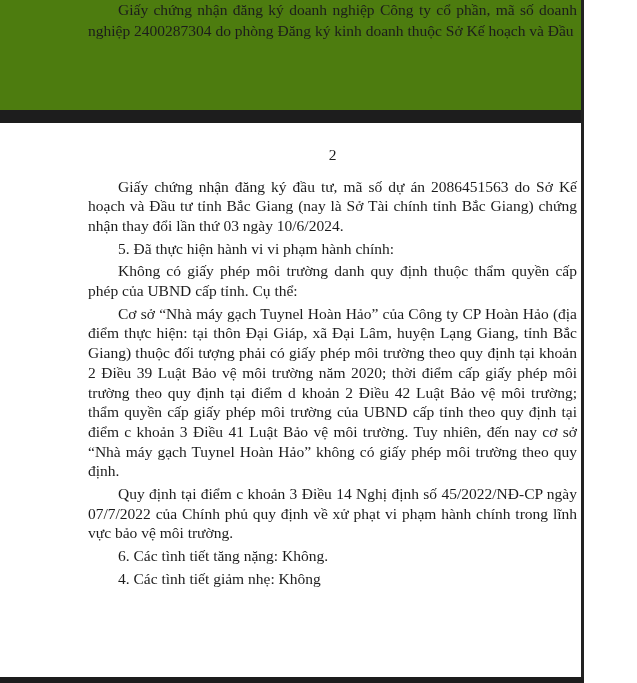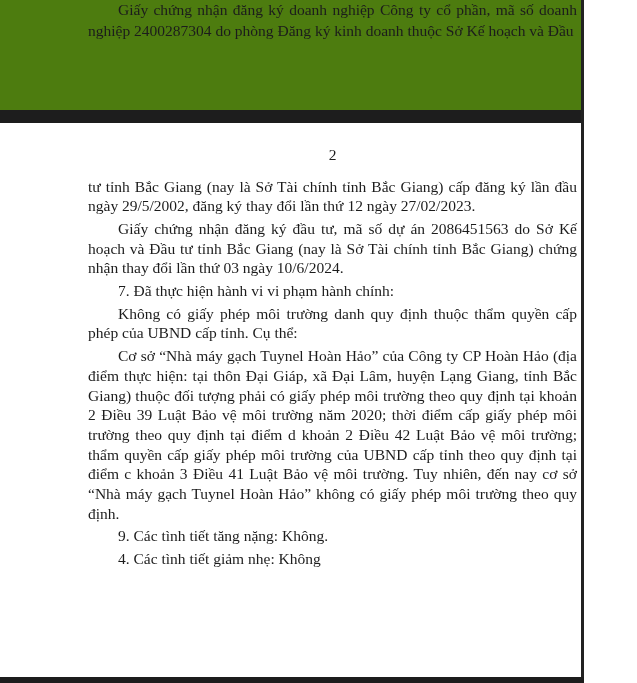--- a/index.html
+++ b/index.html
@@ -96,26 +96,26 @@
 <div class="viewport">
 
   <div class="page1-fragment">Giấy chứng nhận đăng ký doanh nghiệp Công ty cổ phần, mã số doanh nghiệp 2400287304 do phòng Đăng ký kinh doanh thuộc Sở Kế hoạch và Đầu</div>
 
   <div class="page-separator"></div>
 
   <div class="page2">
     <div class="page-number">2</div>
     <div class="page2-content">
 
-    <p>tư tỉnh Bắc Giang (nay là Sở Tài chính tỉnh Bắc Giang) cấp đăng ký lần đầu ngày 29/5/2002, đăng ký thay đổi lần thứ 12 ngày 27/02/2023.</p>
         <p class="indent">Giấy chứng nhận đăng ký đầu tư, mã số dự án 2086451563 do Sở Kế hoạch và Đầu tư tỉnh Bắc Giang (nay là Sở Tài chính tỉnh Bắc Giang) chứng nhận thay đổi lần thứ 03 ngày 10/6/2024.</p>
-        <p class="indent">7. Đã thực hiện hành vi vi phạm hành chính:</p>
+        <p class="indent">5. Đã thực hiện hành vi vi phạm hành chính:</p>
         <p class="indent">Không có giấy phép môi trường danh quy định thuộc thẩm quyền cấp phép của UBND cấp tỉnh. Cụ thể:</p>
         <p class="indent">Cơ sở “Nhà máy gạch Tuynel Hoàn Hảo” của Công ty CP Hoàn Hảo (địa điểm thực hiện: tại thôn Đại Giáp, xã Đại Lâm, huyện Lạng Giang, tỉnh Bắc Giang) thuộc đối tượng phải có giấy phép môi trường theo quy định tại khoản 2 Điều 39 Luật Bảo vệ môi trường năm 2020; thời điểm cấp giấy phép môi trường theo quy định tại điểm d khoản 2 Điều 42 Luật Bảo vệ môi trường; thẩm quyền cấp giấy phép môi trường của UBND cấp tỉnh theo quy định tại điểm c khoản 3 Điều 41 Luật Bảo vệ môi trường. Tuy nhiên, đến nay cơ sở “Nhà máy gạch Tuynel Hoàn Hảo” không có giấy phép môi trường theo quy định.</p>
-        <p class="indent">9. Các tình tiết tăng nặng: Không.</p>
+        <p class="indent">Quy định tại điểm c khoản 3 Điều 14 Nghị định số 45/2022/NĐ-CP ngày 07/7/2022 của Chính phủ quy định về xử phạt vi phạm hành chính trong lĩnh vực bảo vệ môi trường.</p>
+        <p class="indent">6. Các tình tiết tăng nặng: Không.</p>
         <p class="indent">4. Các tình tiết giảm nhẹ: Không</p>
       </div>
   </div>
 
   <div class="right-edge"></div>
   <div class="bottom-edge"></div>
 
 </div>
 
 </body></html>

